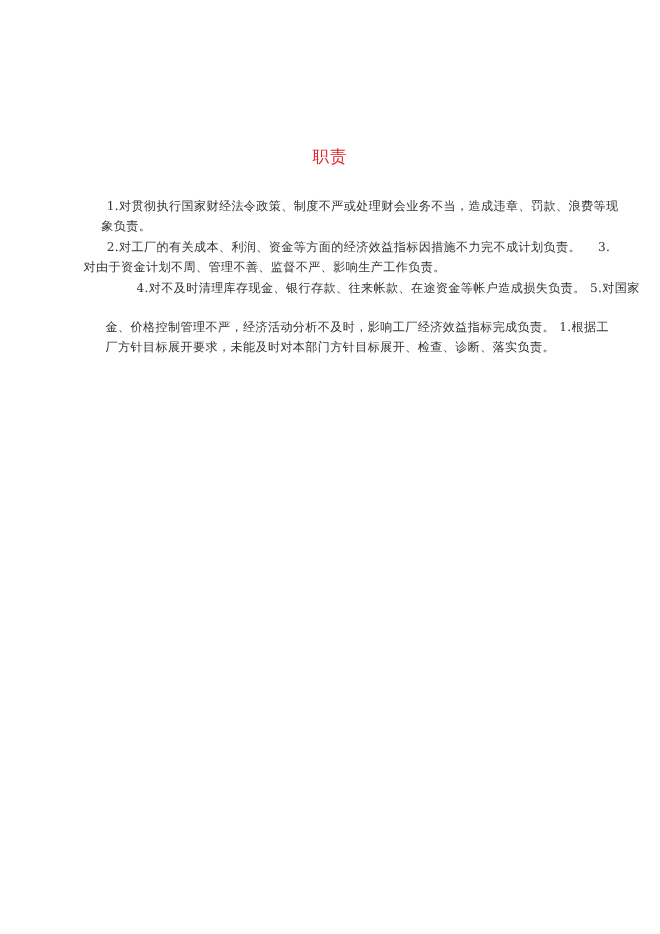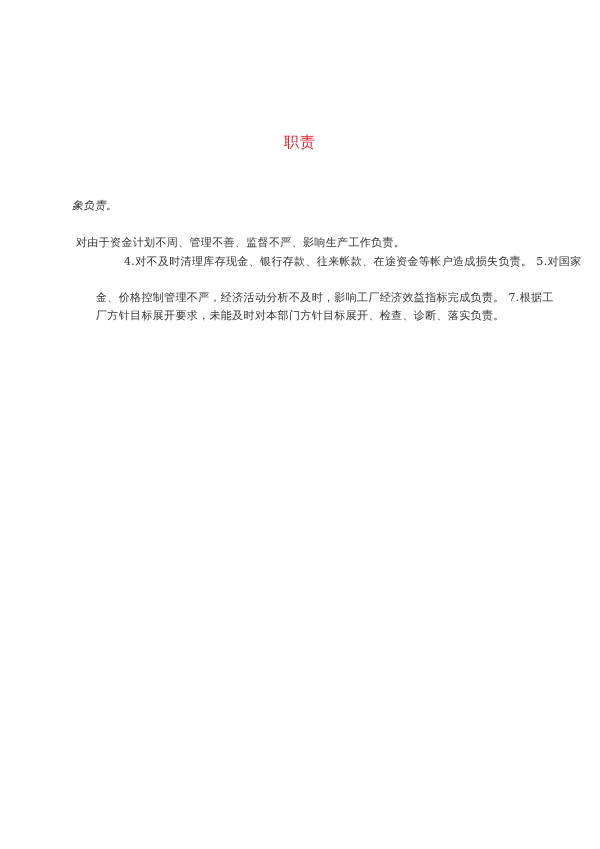--- a/index.html
+++ b/index.html
@@ -41,18 +41,20 @@
       color: #333333;
       letter-spacing: 0.35px;
     }
   </style>
 </head>
 <body>
 
 <div class="page">
   <div class="title">职责</div>
 
-  <div class="line" style="left:72px; top:199px;font-style:italic;">象负责。</div>
+  <div class="line" style="left:97px; top:181px;">1.对贯彻执行国家财经法令政策、制度不严或处理财会业务不当，造成违章、罚款、浪费等现</div>
+  <div class="line" style="left:92px; top:199px;">象负责。</div>
+  <div class="line" style="left:97px; top:218px;">2.对工厂的有关成本、利润、资金等方面的经济效益指标因措施不力完不成计划负责。    3.</div>
   <div class="line" style="left:76px; top:236px;">对由于资金计划不周、管理不善、监督不严、影响生产工作负责。</div>
   <div class="line" style="left:96px; top:255px;margin-left:28px;">4.对不及时清理库存现金、银行存款、往来帐款、在途资金等帐户造成损失负责。 5.对国家</div>
-  <div class="line" style="left:96px; top:291px;">金、价格控制管理不严，经济活动分析不及时，影响工厂经济效益指标完成负责。 7.根据工</div>
+  <div class="line" style="left:96px; top:291px;">金、价格控制管理不严，经济活动分析不及时，影响工厂经济效益指标完成负责。 1.根据工</div>
   <div class="line" style="left:96px; top:309px;">厂方针目标展开要求，未能及时对本部门方针目标展开、检查、诊断、落实负责。</div>
 </div>
 
 </body></html>

